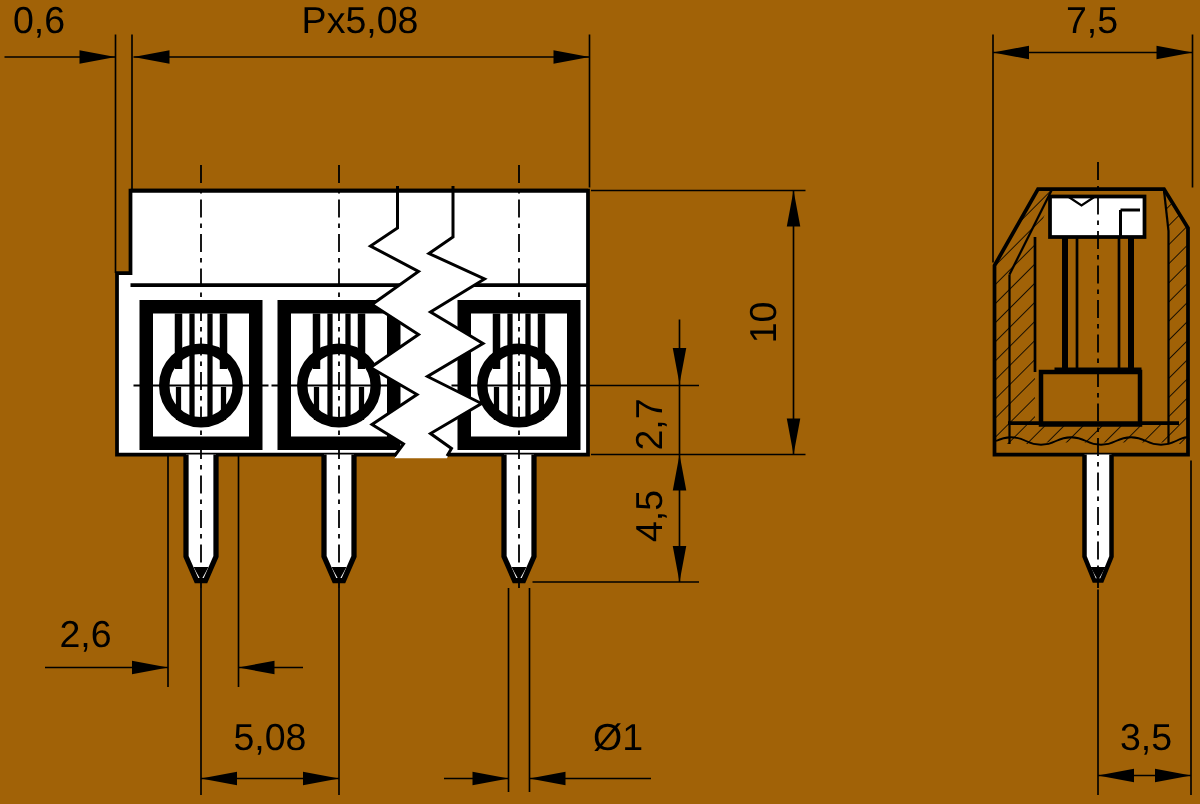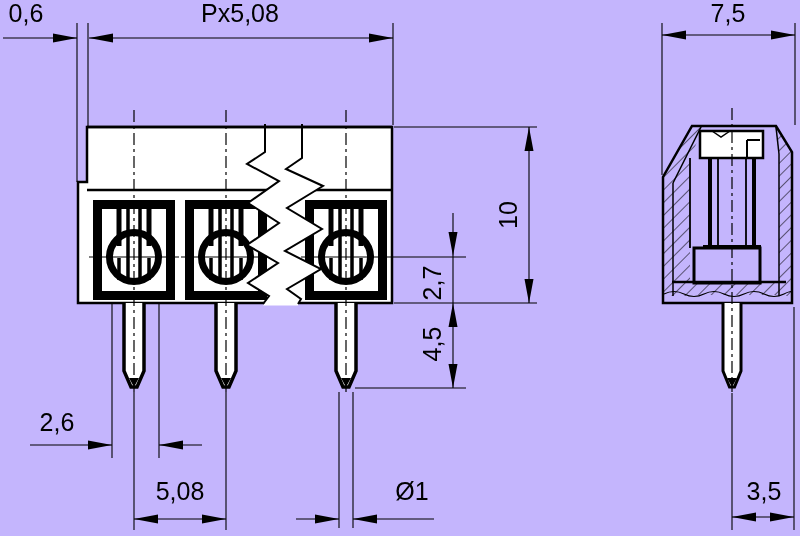--- a/index.html
+++ b/index.html
@@ -1,16 +1,16 @@
 <!DOCTYPE html>
 <html><head>
 <meta charset="utf-8">
 <style>
   html,body{margin:0;padding:0;background:#fff;}
-  .stage{width:800px;height:536px;background:#c4b5fd;position:relative;overflow:hidden;
+  .stage{width:800px;height:536px;background:#a16207;position:relative;overflow:hidden;
          font-family:"Liberation Sans", sans-serif;}
   svg{display:block;}
   .k{stroke:#000;fill:none;stroke-linecap:butt;}
   .fw{fill:#fff;}
   .ar{fill:#000;stroke:none;}
   .d{stroke:#000;stroke-width:1.1;fill:none;}
   .w12{stroke-width:1.2}.w15{stroke-width:1.5}.w18{stroke-width:1.8}
   .w2{stroke-width:2}.w25{stroke-width:2.5}.w3{stroke-width:3}
   .w35{stroke-width:3.5}.w4{stroke-width:4}.w5{stroke-width:5}
   .w7{stroke-width:7}.w9{stroke-width:9}

